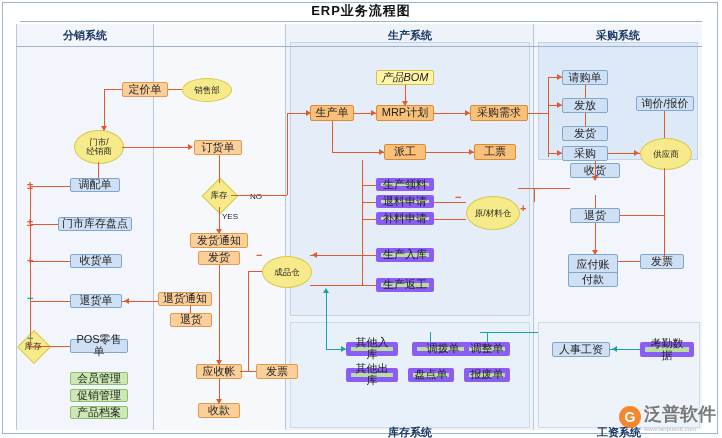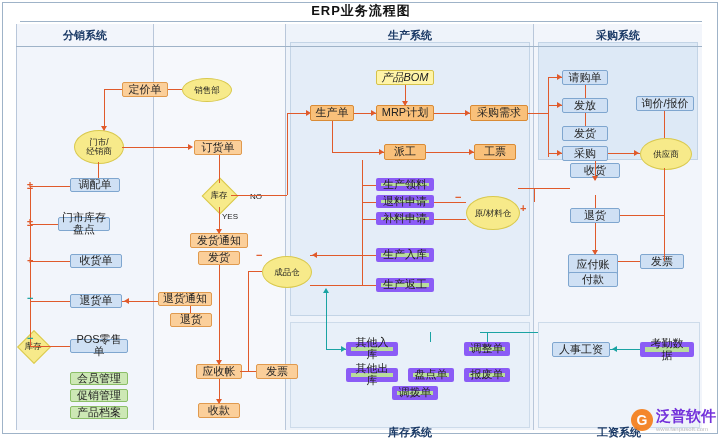--- a/index.html
+++ b/index.html
@@ -56,21 +56,21 @@
   .ar.rt{border-left:5px solid #1aa3a3;border-top:3px solid transparent;border-bottom:3px solid transparent;}
   .ar.lt{border-right:5px solid #1aa3a3;border-top:3px solid transparent;border-bottom:3px solid transparent;}
   .ar.ut{border-bottom:5px solid #1aa3a3;border-left:3px solid transparent;border-right:3px solid transparent;}
   .plus{position:absolute;color:#e05a2b;font-size:11px;font-weight:bold;line-height:1;}
   .plus.t{color:#1aa3a3;}
 
   
   .wm{position:absolute;right:6px;bottom:6px;display:flex;align-items:center;gap:3px;opacity:.95;}
   .wm .g{width:22px;height:22px;border-radius:50%;background:#f58220;color:#fff;font-size:14px;font-weight:bold;
         display:flex;align-items:center;justify-content:center;}
-  .wm .tx{font-size:15px;font-weight:bold;color:#6d28d9;}
+  .wm .tx{font-size:18px;font-weight:bold;color:#737373;}
   .wm .sub{font-size:6px;color:#bbb;}
   .swoosh{position:absolute;left:18px;top:60px;width:120px;height:120px;border-radius:50%;
           border:10px solid rgba(170,210,160,.25);clip-path:polygon(0 0,55% 0,0 60%);}
 </style>
 </head>
 <body>
 
 <div id="stage">
 
   <div class="frame"></div>
@@ -95,21 +95,21 @@
 
   <div class="botlabel" style="left:290px;top:425px;width:240px;">库存系统</div>
   <div class="botlabel" style="left:538px;top:425px;width:162px;">工资系统</div>
 
   <div class="n orange" style="left:122px;top:82px;width:46px;height:15px;">定价单</div>
   <div class="ell" style="left:182px;top:78px;width:48px;height:22px;">销售部</div>
   <div class="ell" style="left:74px;top:130px;width:48px;height:32px;white-space:pre-line;">门市/
 经销商</div>
 
   <div class="n blue" style="left:70px;top:178px;width:50px;height:14px;">调配单</div>
-  <div class="n blue" style="left:58px;top:217px;width:52px;height:14px;">门市库存盘点</div>
+  <div class="n blue" style="left:58px;top:217px;width:74px;height:14px;text-align:right;">门市库存盘点</div>
   <div class="n blue" style="left:70px;top:254px;width:52px;height:14px;">收货单</div>
   <div class="n blue" style="left:70px;top:294px;width:52px;height:14px;">退货单</div>
 
   <div class="dia" style="left:22px;top:335px;width:22px;height:22px;"></div>
   <div class="dialbl" style="left:20px;top:341px;width:26px;">库存</div>
 
   <div class="n blue" style="left:70px;top:339px;width:58px;height:14px;">POS零售单</div>
   <div class="n green" style="left:70px;top:372px;width:58px;height:13px;">会员管理</div>
   <div class="n green" style="left:70px;top:389px;width:58px;height:13px;">促销管理</div>
   <div class="n green" style="left:70px;top:406px;width:58px;height:13px;">产品档案</div>
@@ -212,21 +212,21 @@
 
   <div class="ln h" style="left:310px;top:255px;width:66px;"></div>
   <div class="ar l" style="left:312px;top:252px;"></div>
   <div class="ln h" style="left:310px;top:285px;width:66px;"></div>
   <div class="plus" style="left:256px;top:250px;">−</div>
   <div class="ln h" style="left:248px;top:271px;width:14px;"></div>
   <div class="ln v" style="left:248px;top:271px;height:100px;"></div>
   <div class="ln h" style="left:240px;top:371px;width:8px;"></div>
 
   <div class="n greend" style="left:346px;top:342px;width:52px;height:14px;">其他入库</div>
-  <div class="n greend" style="left:392px;top:342px;width:46px;height:14px;margin-top:44px;">调拨单</div>
+  <div class="n greend" style="left:412px;top:342px;width:62px;height:14px;">调拨单</div>
   <div class="n greend" style="left:464px;top:342px;width:46px;height:14px;">调整单</div>
   <div class="n greend" style="left:346px;top:368px;width:52px;height:14px;">其他出库</div>
   <div class="n greend" style="left:408px;top:368px;width:46px;height:14px;">盘点单</div>
   <div class="n greend" style="left:464px;top:368px;width:46px;height:14px;">报废单</div>
 
   <div class="ln h teal" style="left:326px;top:349px;width:20px;"></div>
   <div class="ar rt" style="left:341px;top:346px;"></div>
   <div class="ln v teal" style="left:326px;top:292px;height:57px;"></div>
   <div class="ar ut" style="left:323px;top:288px;"></div>
   <div class="ln h teal" style="left:480px;top:332px;width:58px;"></div>

